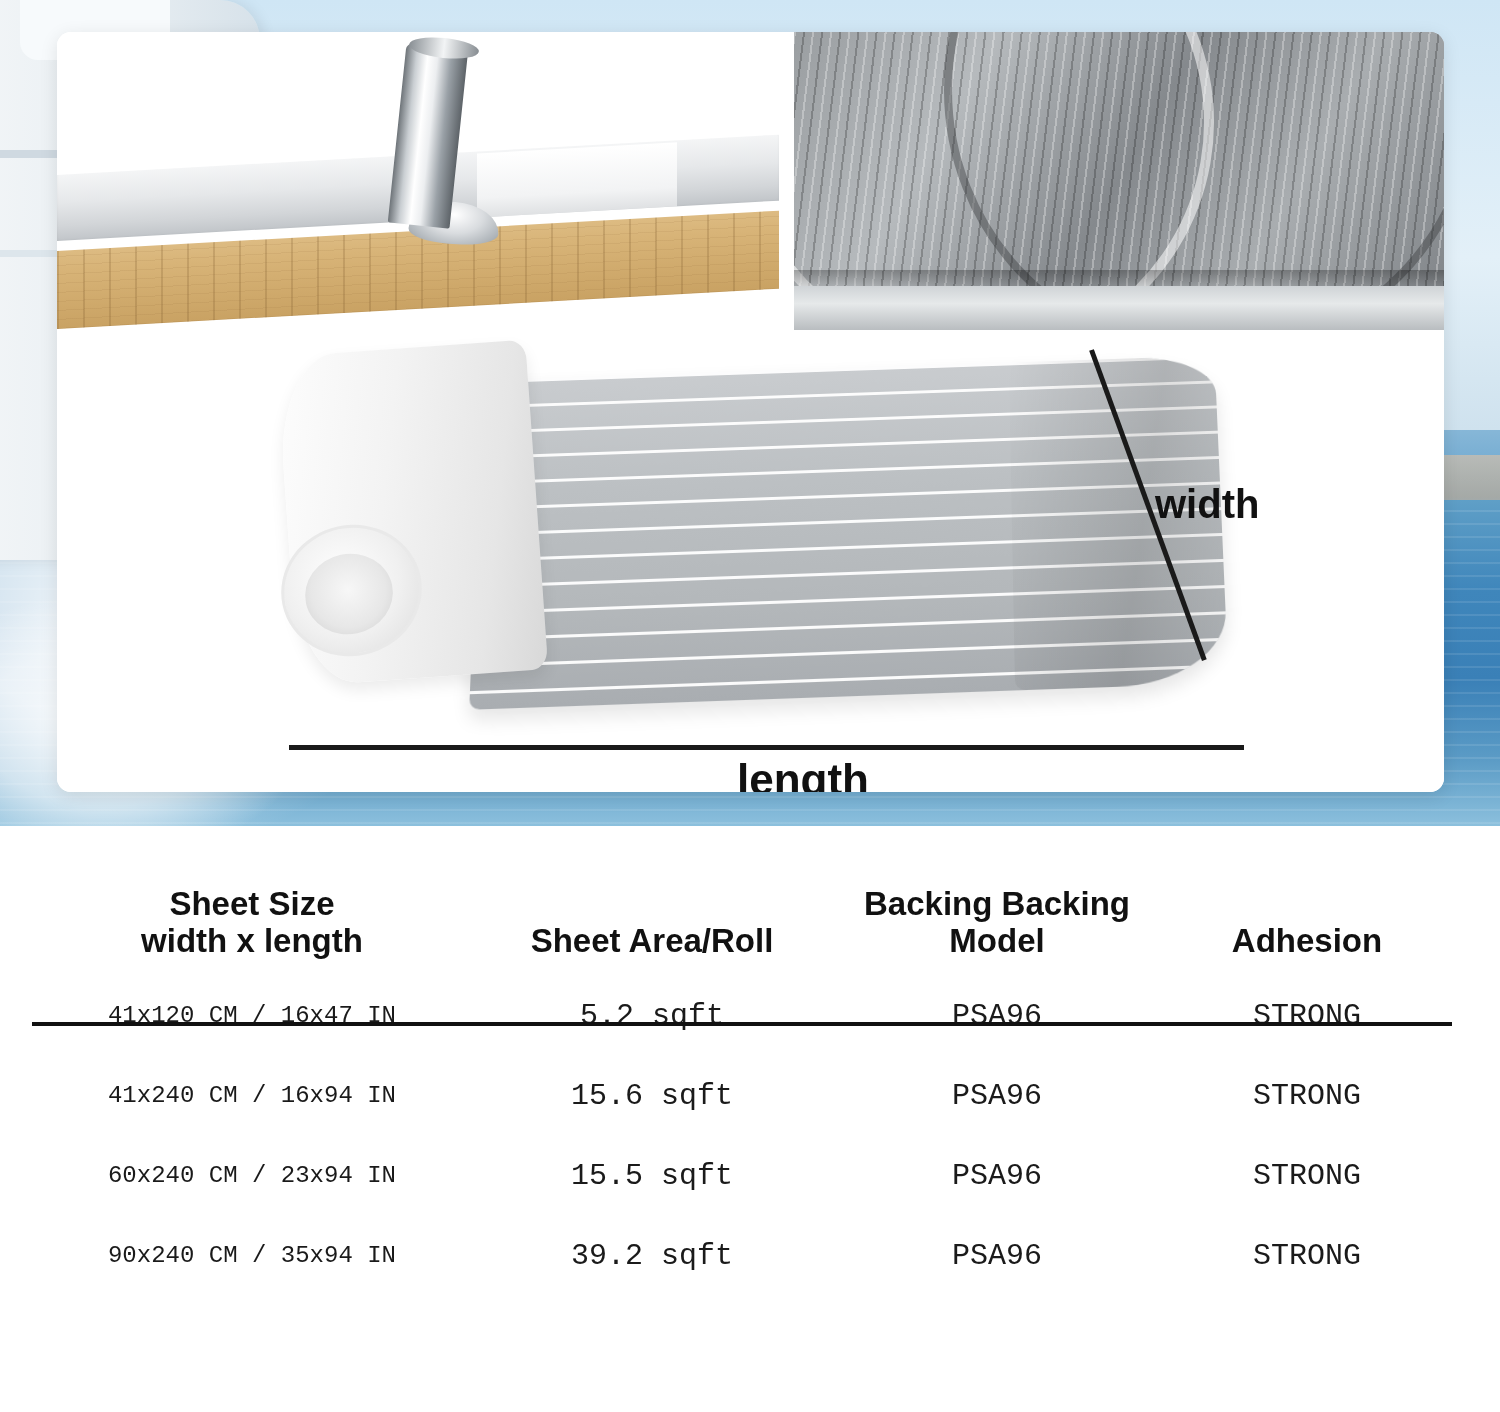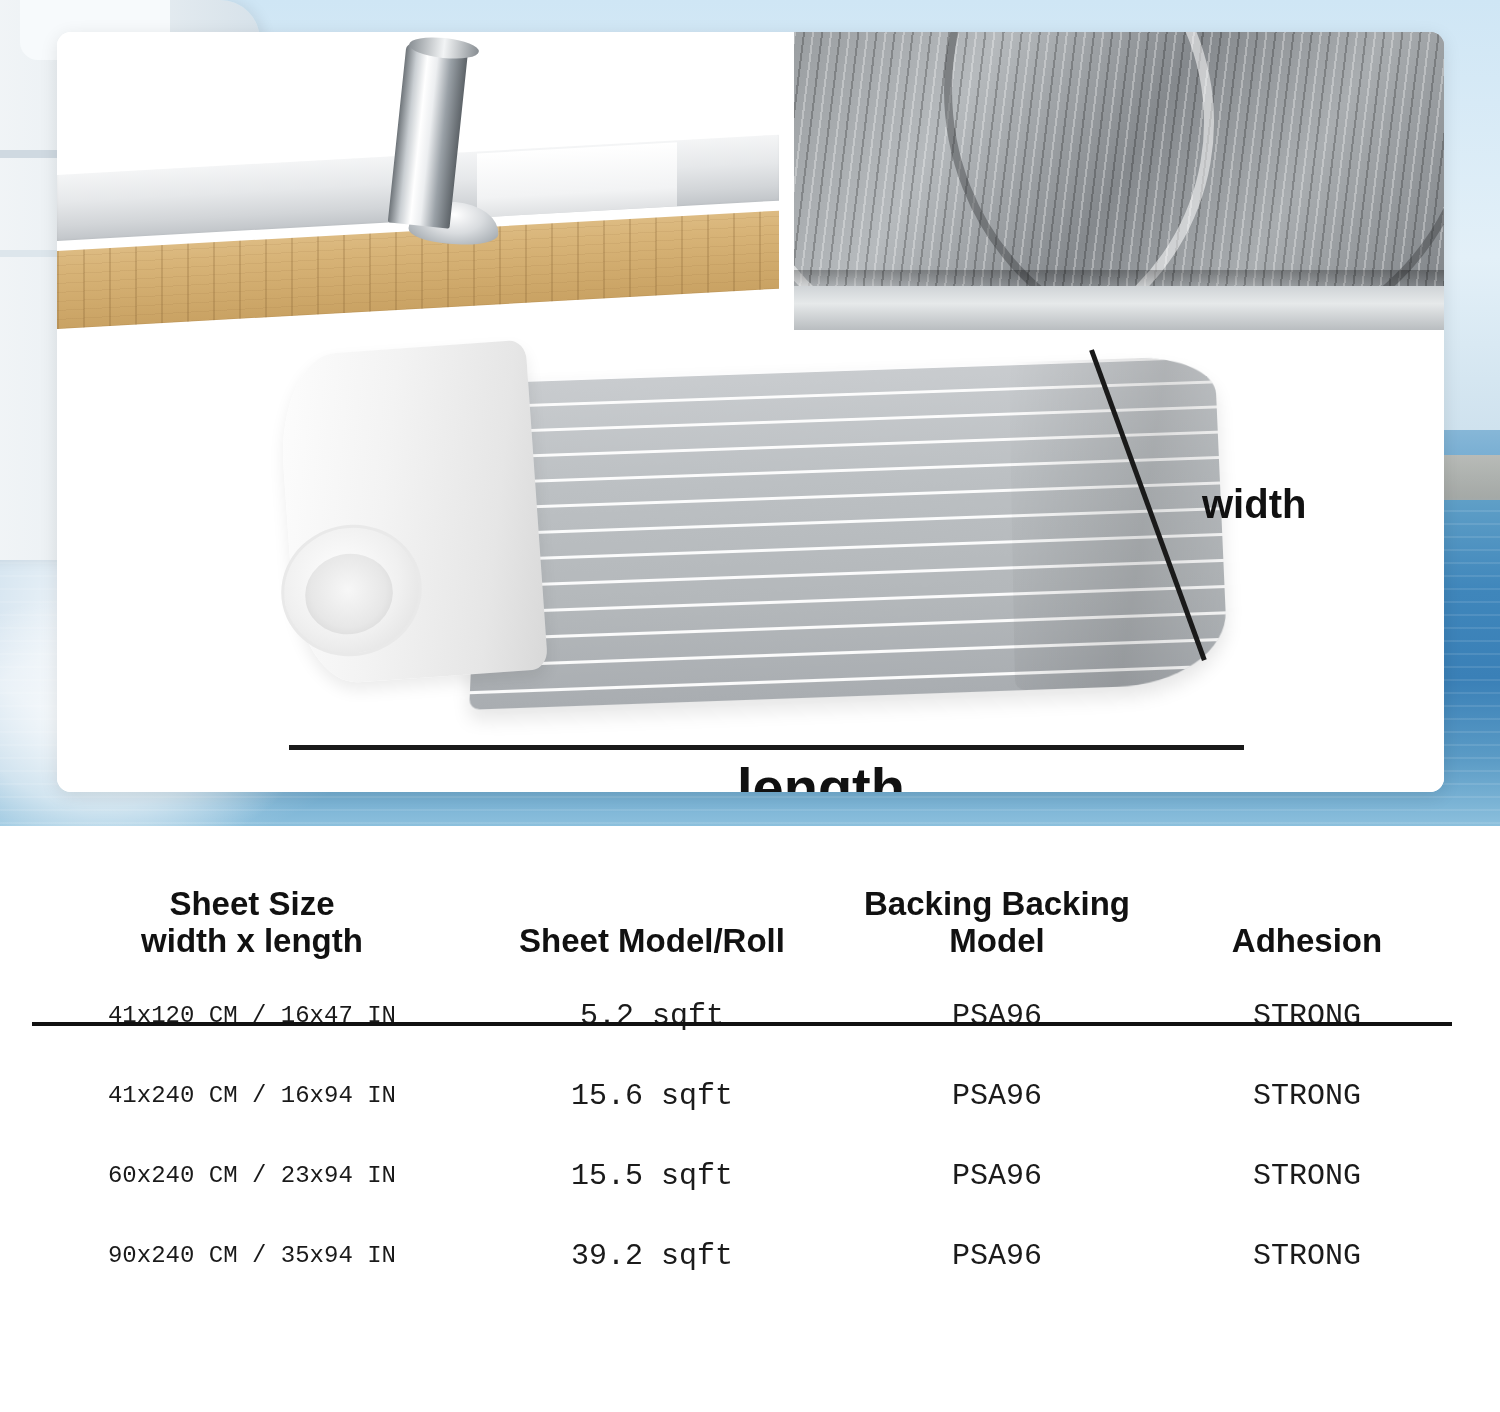--- a/index.html
+++ b/index.html
@@ -322,26 +322,25 @@
     transform-origin: top center;
   }
   .dim-label {
     position: absolute;
     font-family: "Liberation Sans", sans-serif;
     font-weight: bold;
     color: #111111;
   }
   .dim-length-label {
     left: 680px; top: 425px;
-    font-size: 56px;
+    font-size: 44px;
   }
   .dim-width-label {
     left: 1098px; top: 152px;
     font-size: 40px;
-    margin-left: 47px;
   }
 
   
   .table-section {
     position: absolute;
     left: 0;
     top: 826px;
     width: 1500px;
     height: 586px;
     background: #ffffff;
@@ -455,21 +454,21 @@
         <col class="c2">
         <col class="c3">
         <col class="c4">
     </colgroup>
     <thead>
       <tr>
         <th>
           <span>Sheet Size</span><br>
           <span>width x length</span>
         </th>
-        <th>Sheet Model/Roll</th>
+        <th>Sheet Area/Roll</th>
         <th>
           <span>Backing Backing</span><br>
           <span>Model</span>
         </th>
         <th>Adhesion</th>
       </tr>
     </thead>
     <tbody>
       <tr>
         <td class="size-cell">41x120 CM / 16x47 IN</td>

